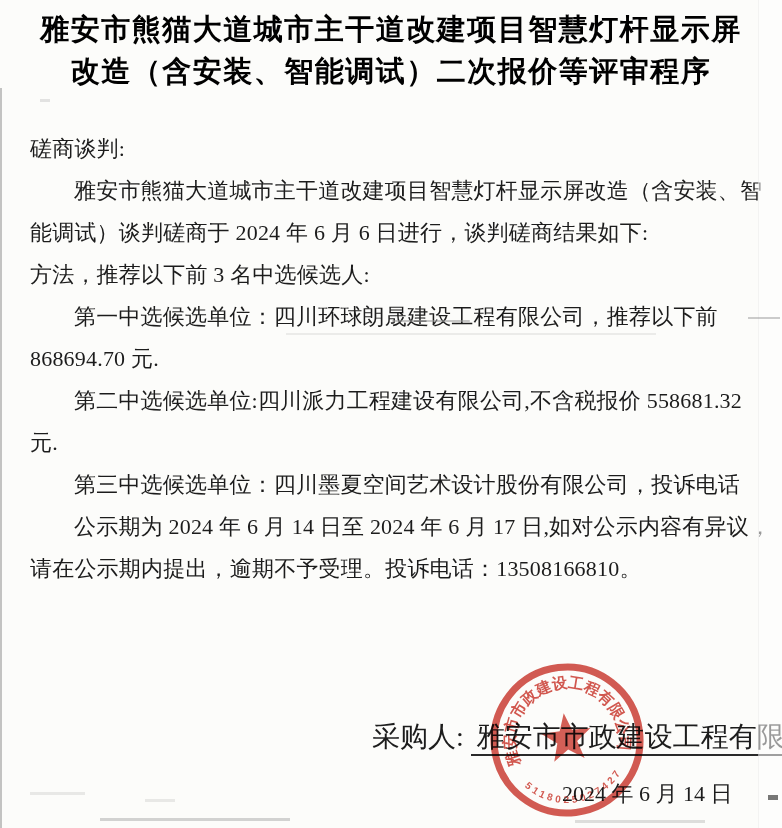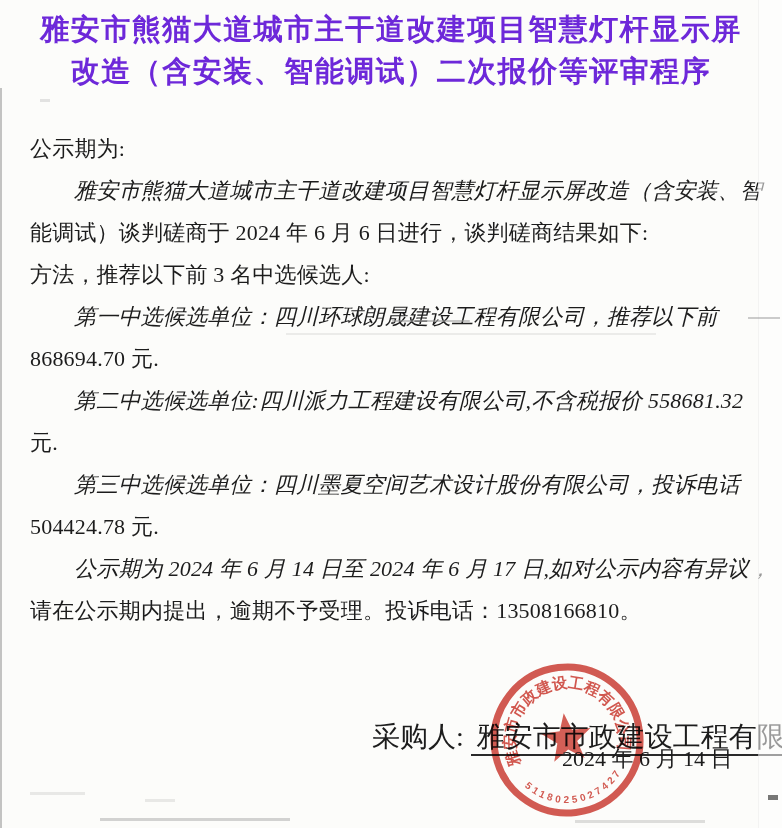--- a/index.html
+++ b/index.html
@@ -14,45 +14,45 @@
   }
   
   .title-block{
     position:absolute;top:8px;left:0;right:0;
     text-align:center;
     font-family:"Liberation Sans","DejaVu Sans",sans-serif;
     font-weight:bold;
     font-size:29px;
     line-height:42px;
     letter-spacing:1.5px;
-    color:#6d28d9;
+    color:#000000;
   }
   
   .doc-body{
     position:absolute;top:128px;left:30px;right:32px;
   }
   .body-line{
     font-size:22px;
     line-height:42px;
     height:42px;
     white-space:nowrap;
     letter-spacing:0.2px;
   }
-  .body-line.indent{padding-left:44px;font-style:italic;}
+  .body-line.indent{padding-left:44px;}
   
   .purchaser-line{
     position:absolute;top:722px;left:372px;
     font-size:28px;line-height:30px;white-space:nowrap;
   }
   .purchaser-name{
     border-bottom:2px solid #2a2a2a;
     padding:0 4px 2px 6px;
   }
   .date-line{
-    position:absolute;top:744px;left:562px;
+    position:absolute;top:779px;left:562px;
     font-size:22px;line-height:30px;white-space:nowrap;
   }
   
   .seal{
     position:absolute;left:486px;top:659px;
     width:162px;height:162px;
     transform:rotate(-7deg);
     mix-blend-mode:multiply;
     opacity:.92;
     pointer-events:none;
@@ -82,40 +82,39 @@
 
 <div class="page">
 
   <div class="title-block">
     <div>雅安市熊猫大道城市主干道改建项目智慧灯杆显示屏</div>
     <div>改造（含安装、智能调试）二次报价等评审程序</div>
   </div>
 
   <div class="doc-body">
 
-      <div class="body-line">公示期为:</div>
+      <div class="body-line">磋商谈判:</div>
 
       <div class="body-line indent">雅安市熊猫大道城市主干道改建项目智慧灯杆显示屏改造（含安装、智</div>
 
       <div class="body-line">能调试）谈判磋商于 2024 年 6 月 6 日进行，谈判磋商结果如下:</div>
 
 
       <div class="body-line">方法，推荐以下前 3 名中选候选人:</div>
 
       <div class="body-line indent">第一中选候选单位：四川环球朗晟建设工程有限公司，推荐以下前</div>
 
       <div class="body-line">868694.70 元.</div>
 
       <div class="body-line indent">第二中选候选单位:四川派力工程建设有限公司,不含税报价 558681.32</div>
 
       <div class="body-line">元.</div>
 
       <div class="body-line indent">第三中选候选单位：四川墨夏空间艺术设计股份有限公司，投诉电话</div>
 
-      <div class="body-line">504424.78 元.</div>
 
       <div class="body-line indent">公示期为 2024 年 6 月 14 日至 2024 年 6 月 17 日,如对公示内容有异议，</div>
 
       <div class="body-line">请在公示期内提出，逾期不予受理。投诉电话：13508166810。</div>
     </div>
 
   <div class="purchaser-line">
     <span>采购人:</span>
     <span class="purchaser-name">雅安市市政建设工程有限公司</span>
   </div>

